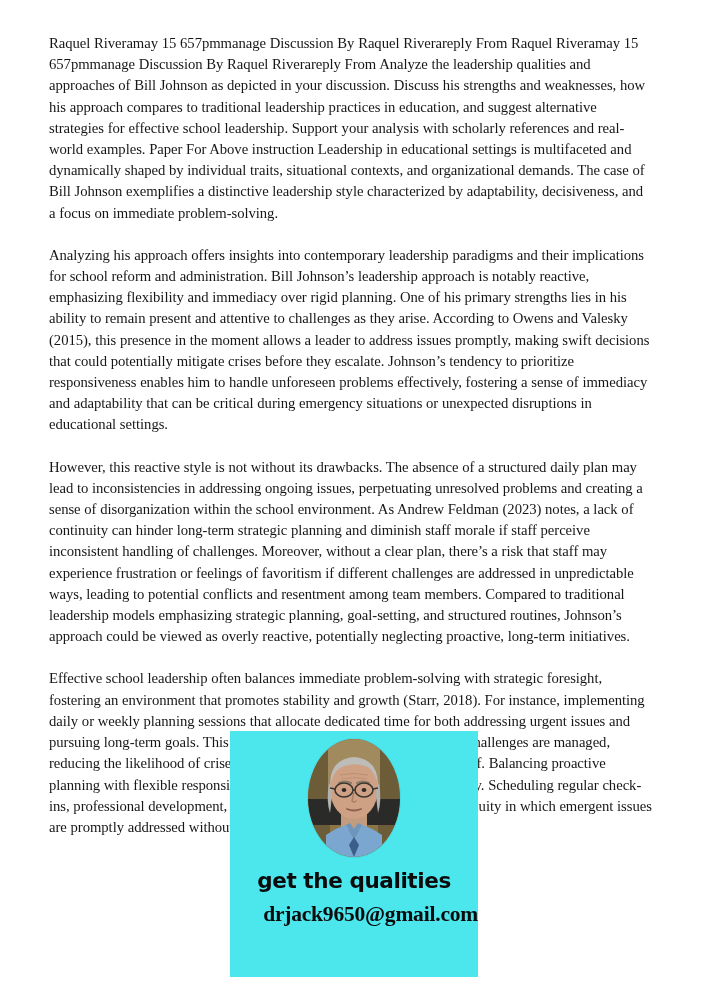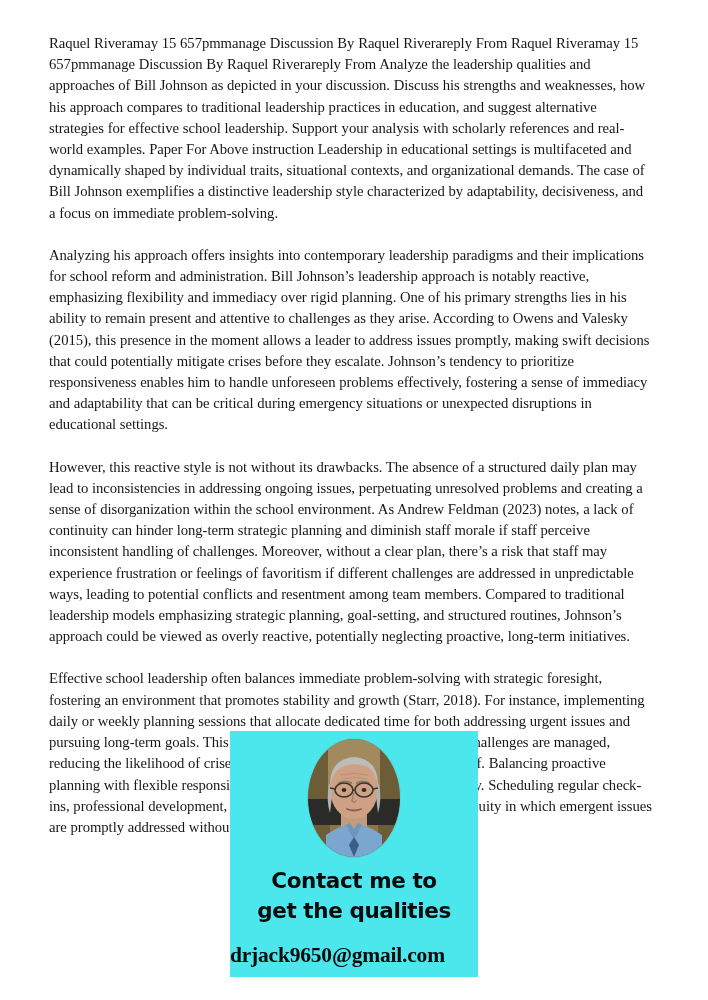--- a/index.html
+++ b/index.html
@@ -76,23 +76,23 @@
     font-family: "DejaVu Sans", "Liberation Sans", sans-serif;
     font-weight: bold;
     font-size: 21.5px;
     line-height: 30px;
     color: #0b0b0b;
     letter-spacing: -0.4px;
   }
   #promo-headline .l2 { display: block; }
 
   #promo-email {
-    margin-top: 16px;
+    margin-top: 5px;
     width: 100%;
-    text-align: left;
+    text-align: right;
     font-family: "Liberation Serif", "DejaVu Serif", serif;
     font-weight: bold;
     font-size: 21.5px;
     line-height: 26px;
     color: #0b0b0b;
     letter-spacing: -0.2px;
   }
 </style>
 </head>
 <body>
@@ -152,21 +152,20 @@
 
           <path d="M39 70 Q46 73 53 70" stroke="#8d5f4d" stroke-width="1.8" fill="none" stroke-linecap="round"></path>
 
           <path d="M32 36 Q46 33 60 36" stroke="#bb8e72" stroke-width="1" fill="none"></path>
           <path d="M33 40 Q46 37 59 40" stroke="#bb8e72" stroke-width="0.8" fill="none"></path>
         </g>
       </svg>
     </div>
 
     <div id="promo-headline">
-      <span class="l1">Contact me to</span>
       <span class="l2">get the qualities</span>
     </div>
 
     <div id="promo-email">drjack9650@gmail.com</div>
 
   </div>
 
 </div>
 
 </body></html>

